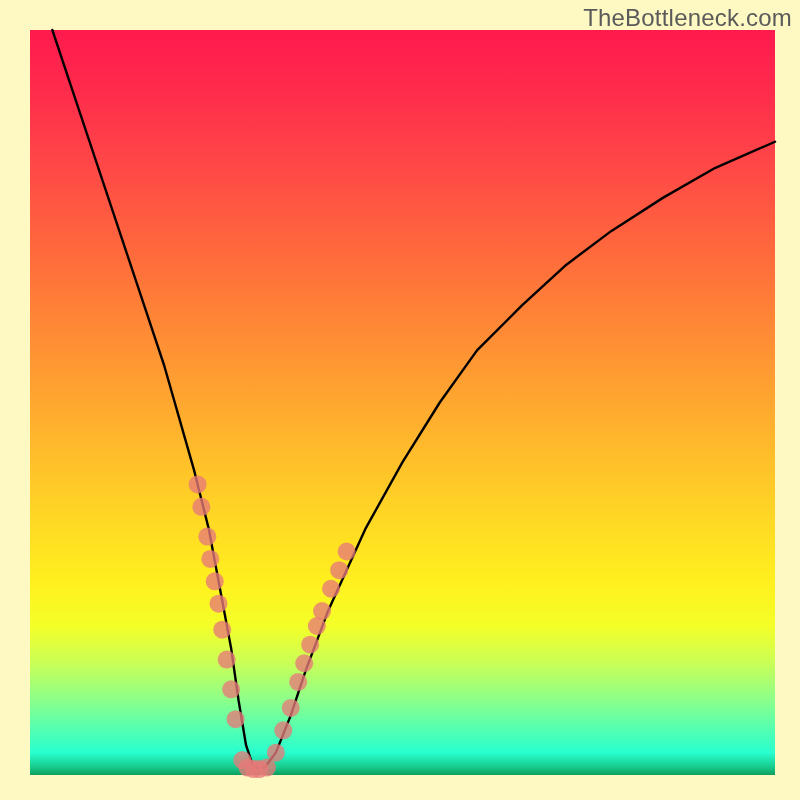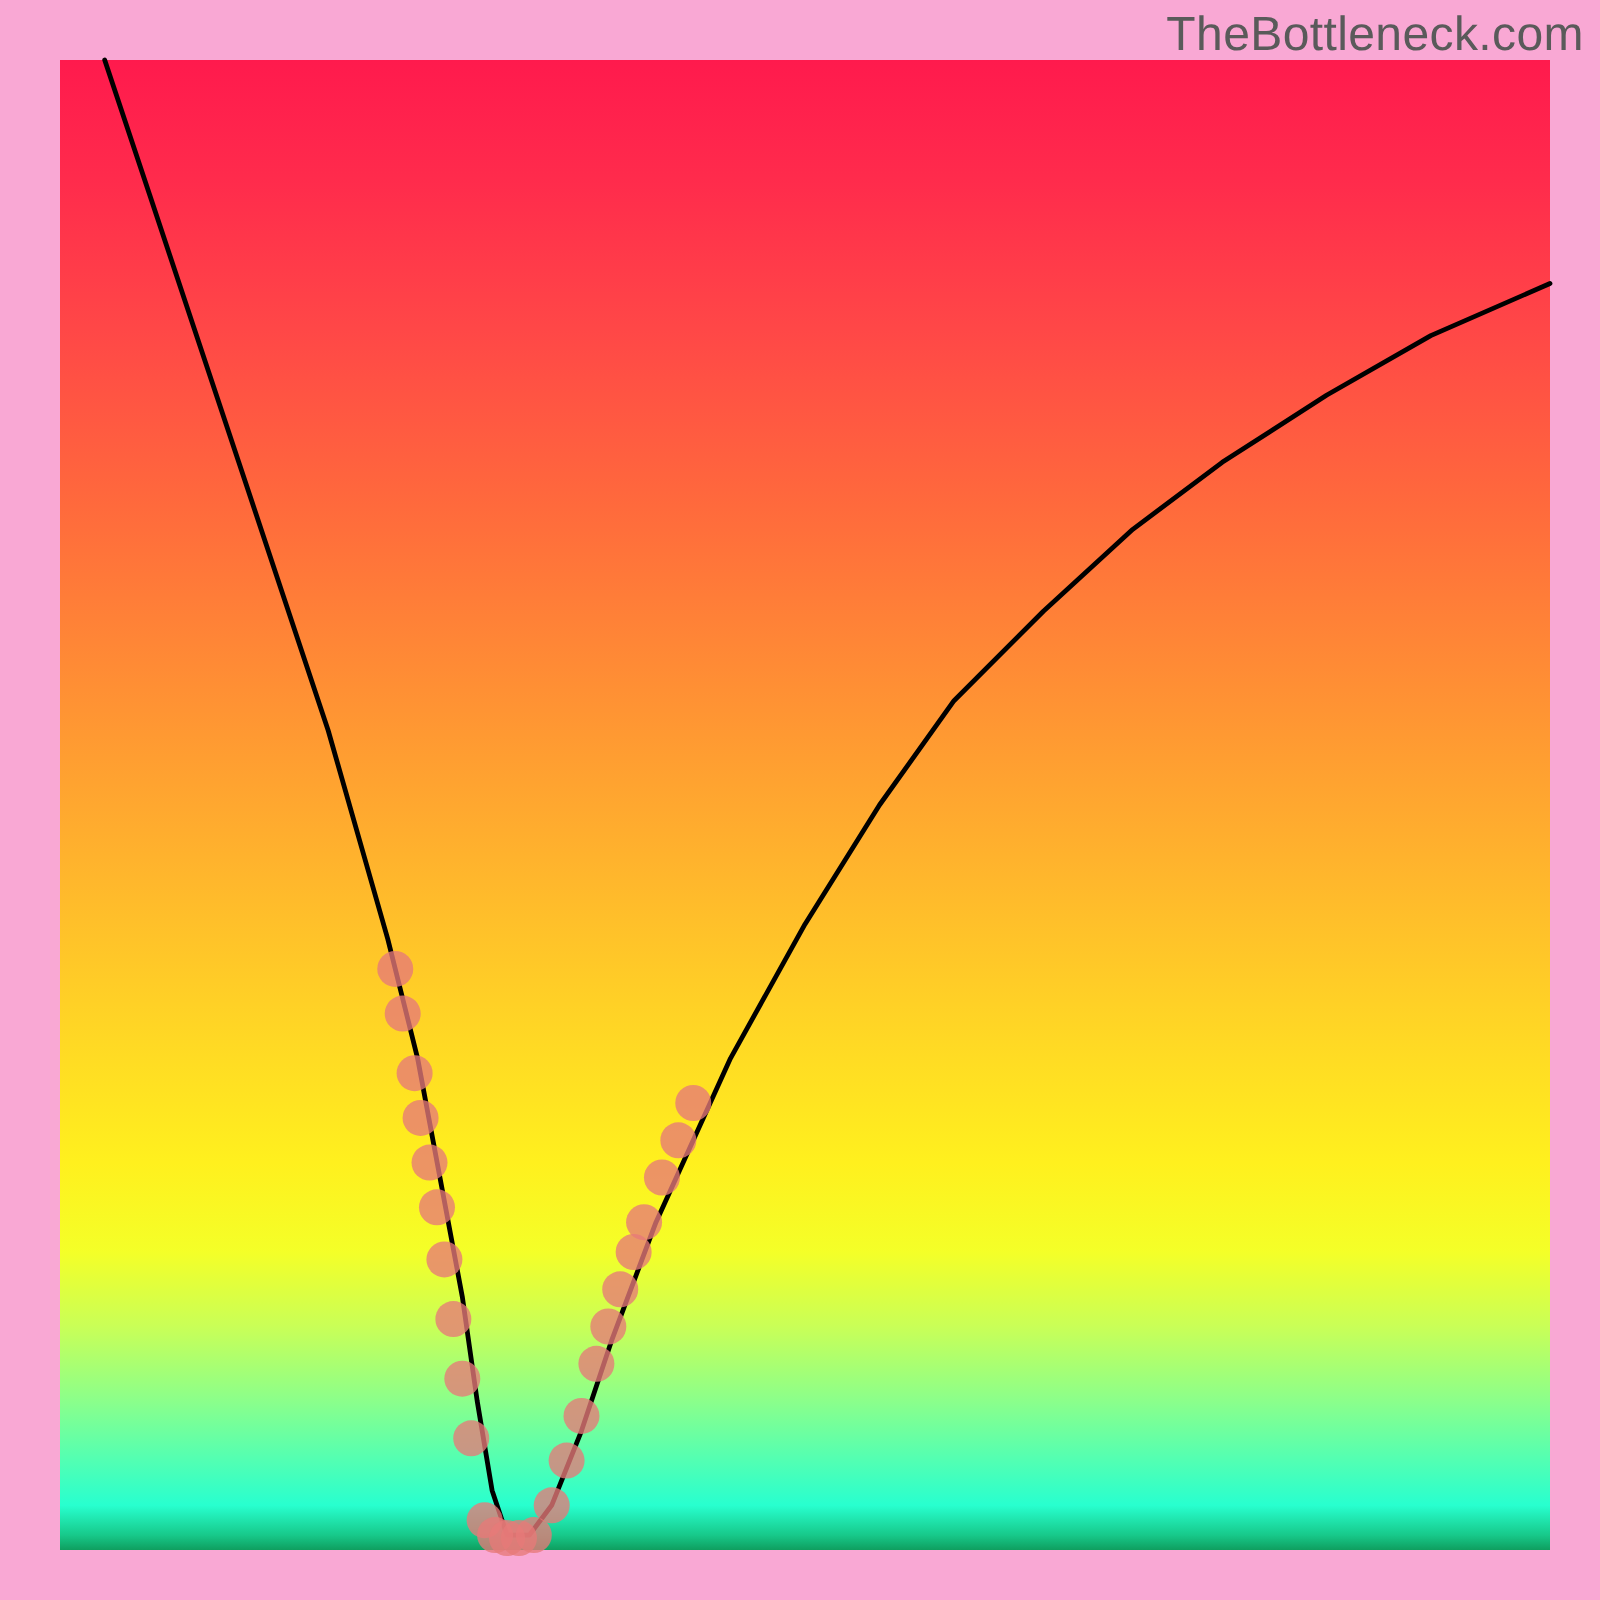--- a/index.html
+++ b/index.html
@@ -10,21 +10,21 @@
     overflow: hidden;
     background: #000;
     font-family: Arial, Helvetica, sans-serif;
   }
   .frame {
     position: absolute;
     left: 0;
     top: 0;
     width: 800px;
     height: 800px;
-    background: #f9a8d4;
+    background: #fef9c3;
   }
   .plot {
     position: absolute;
     left: 30px;
     top: 30px;
     width: 745px;
     height: 745px;
     background: linear-gradient(to bottom,
       #ff1a4d 0%,
       #ff2b4c 8%,

